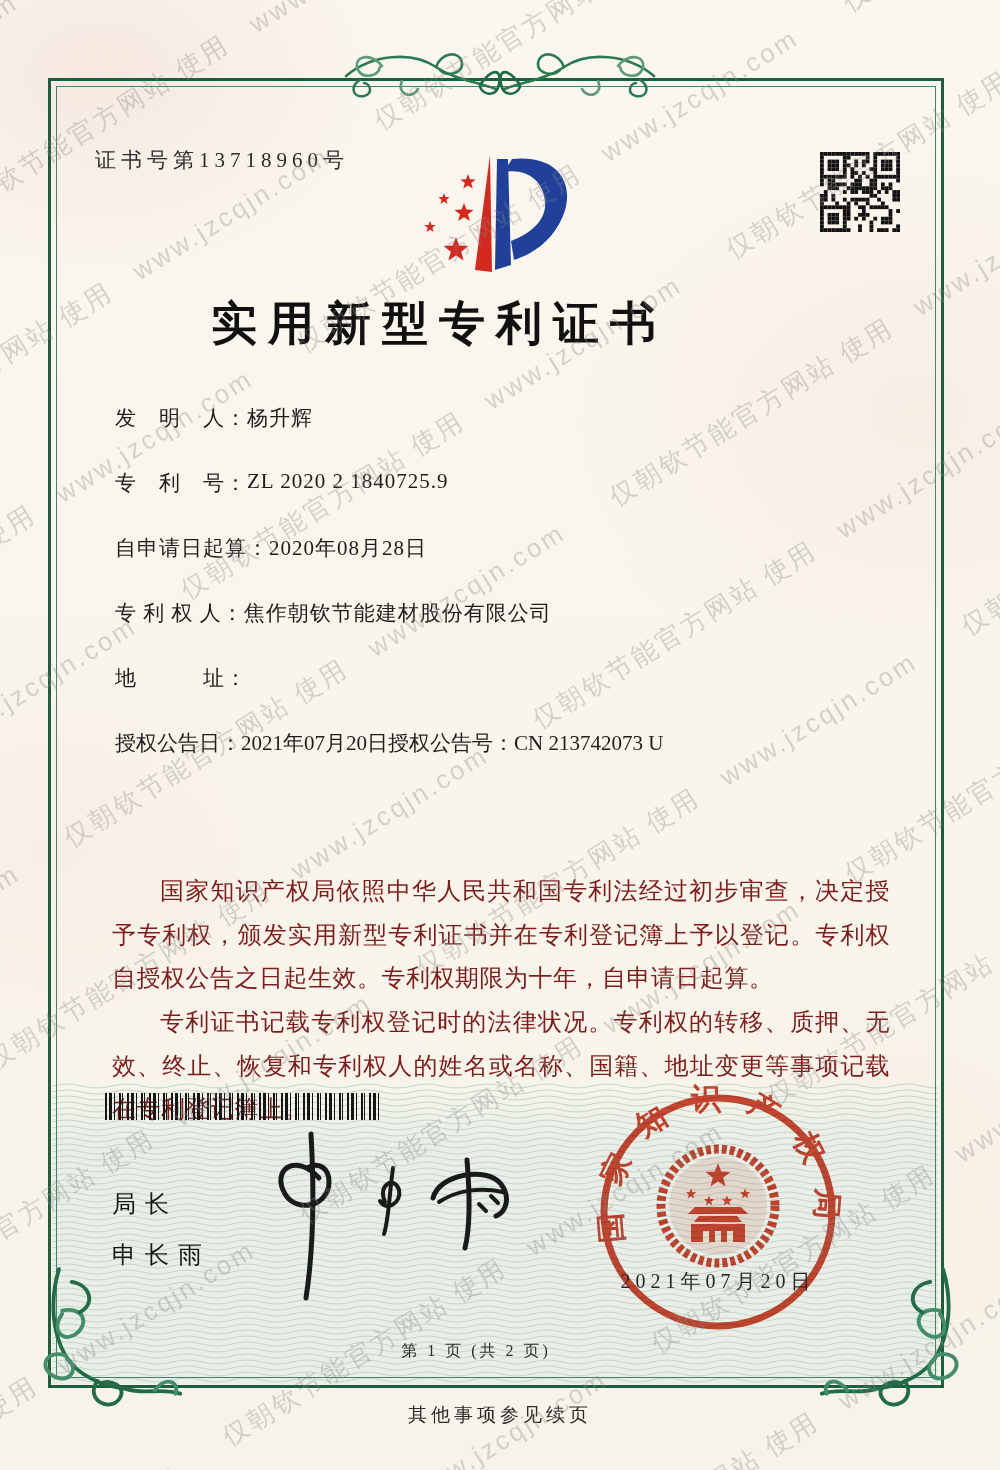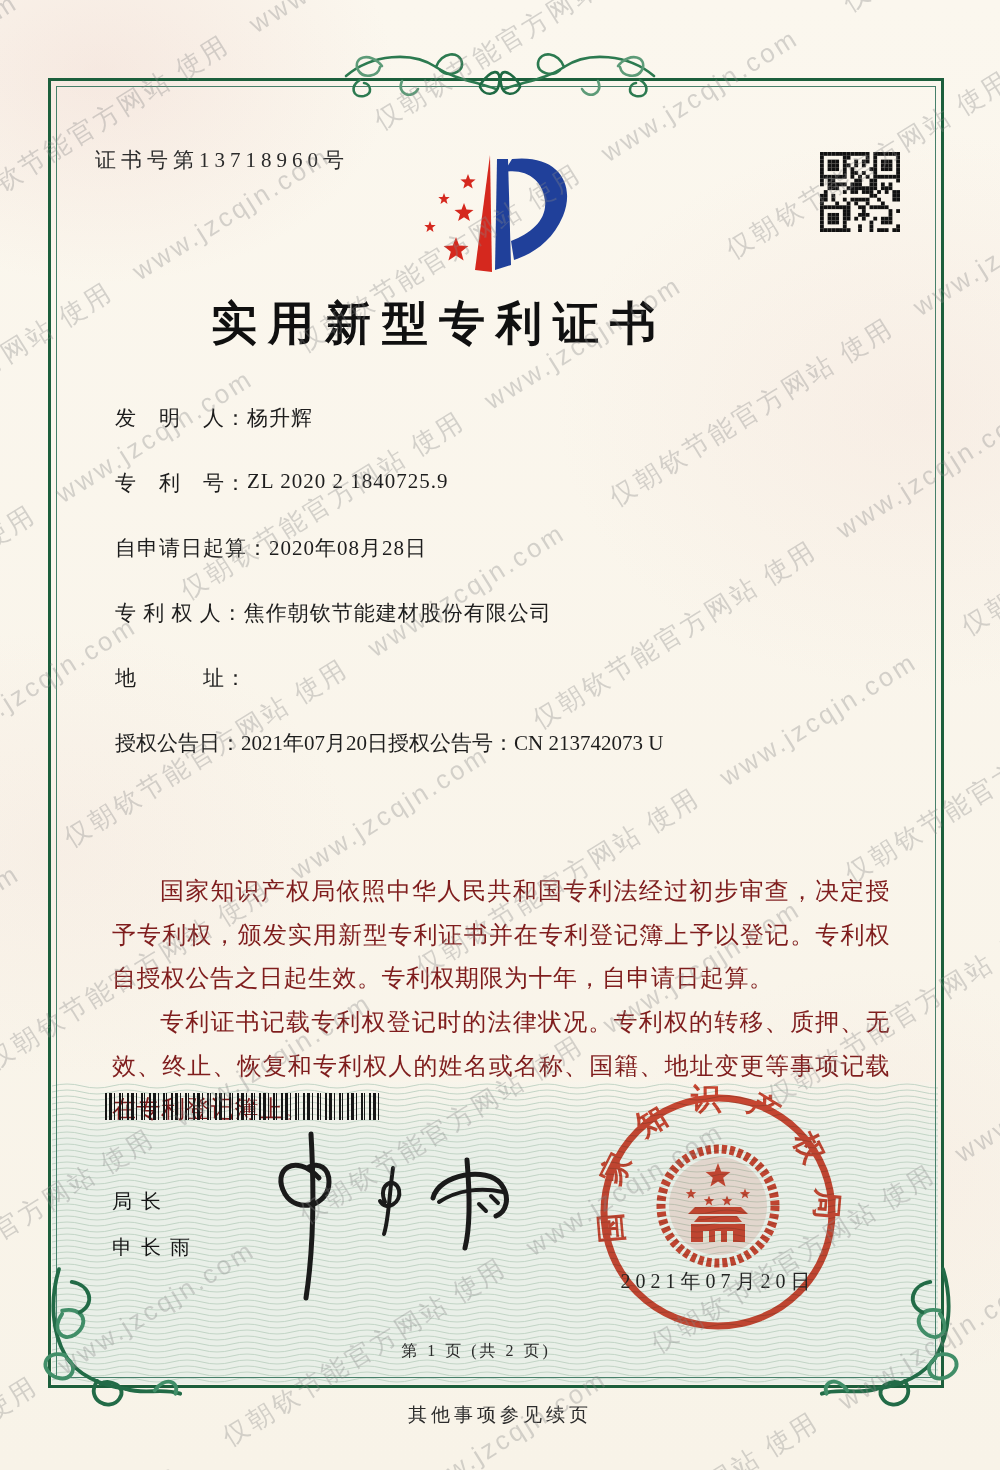--- a/index.html
+++ b/index.html
@@ -39,21 +39,21 @@
   
   .barcode{left:105px;top:1093px;width:278px;height:27px;z-index:3;
     background:repeating-linear-gradient(90deg,
       #161616 0 2px, transparent 2px 4px,
       #161616 4px 7px, transparent 7px 9px,
       #161616 9px 10px, transparent 10px 14px,
       #161616 14px 16px, transparent 16px 17px,
       #161616 17px 18px, transparent 18px 22px);}
   
   .signer{left:112px;top:1188px;z-index:3;font-family:"Liberation Sans","DejaVu Sans",sans-serif;
-    font-size:20px;color:#161616;letter-spacing:9px;font-weight:500;}
+    font-size:24px;color:#161616;letter-spacing:9px;font-weight:500;}
   .signer div{margin-bottom:19px;}
   .signature{left:255px;top:1126px;z-index:3;}
   
   .seal{left:586px;top:1076px;z-index:4;mix-blend-mode:multiply;}
   
   .pagenum{left:0;top:1341px;width:952px;text-align:center;font-size:16px;
     letter-spacing:3px;color:#2c2c2c;z-index:3;}
   .footnote{left:0;top:1402px;width:1000px;text-align:center;font-size:19px;
     letter-spacing:4px;color:#2c2c2c;z-index:3;}
   

